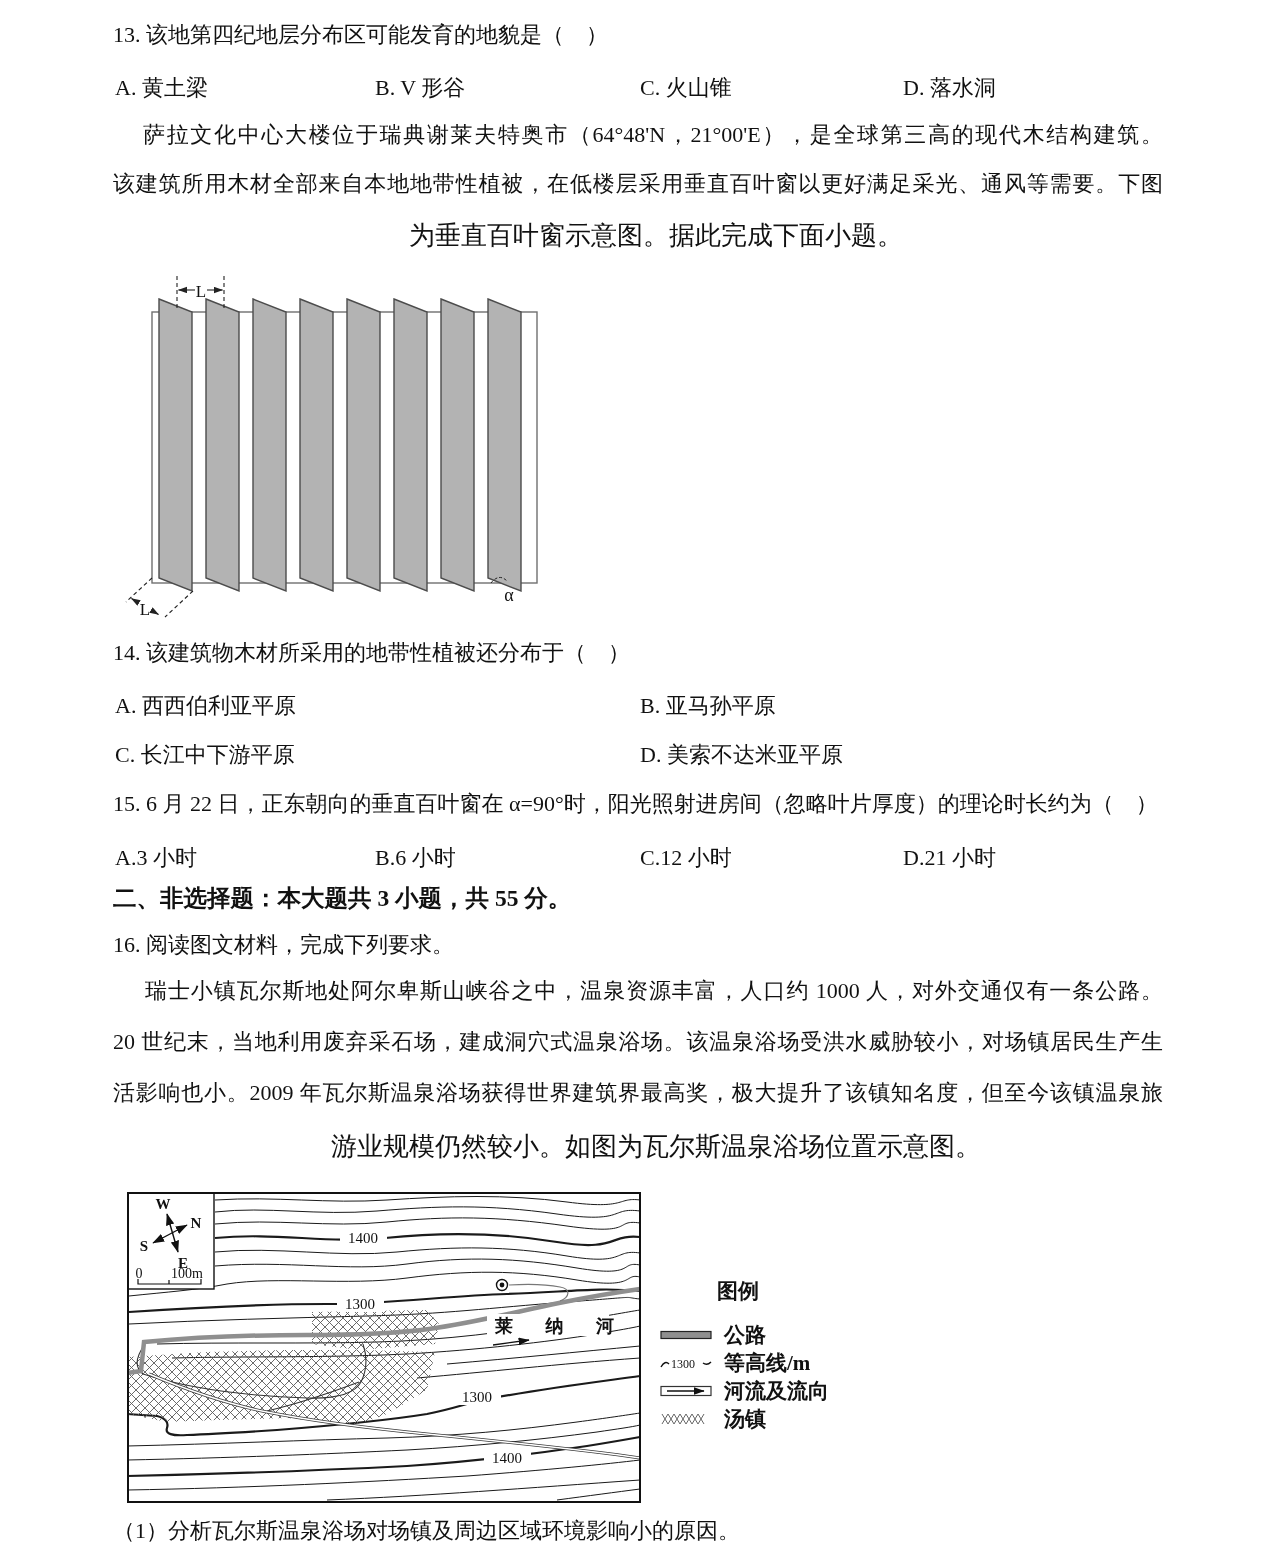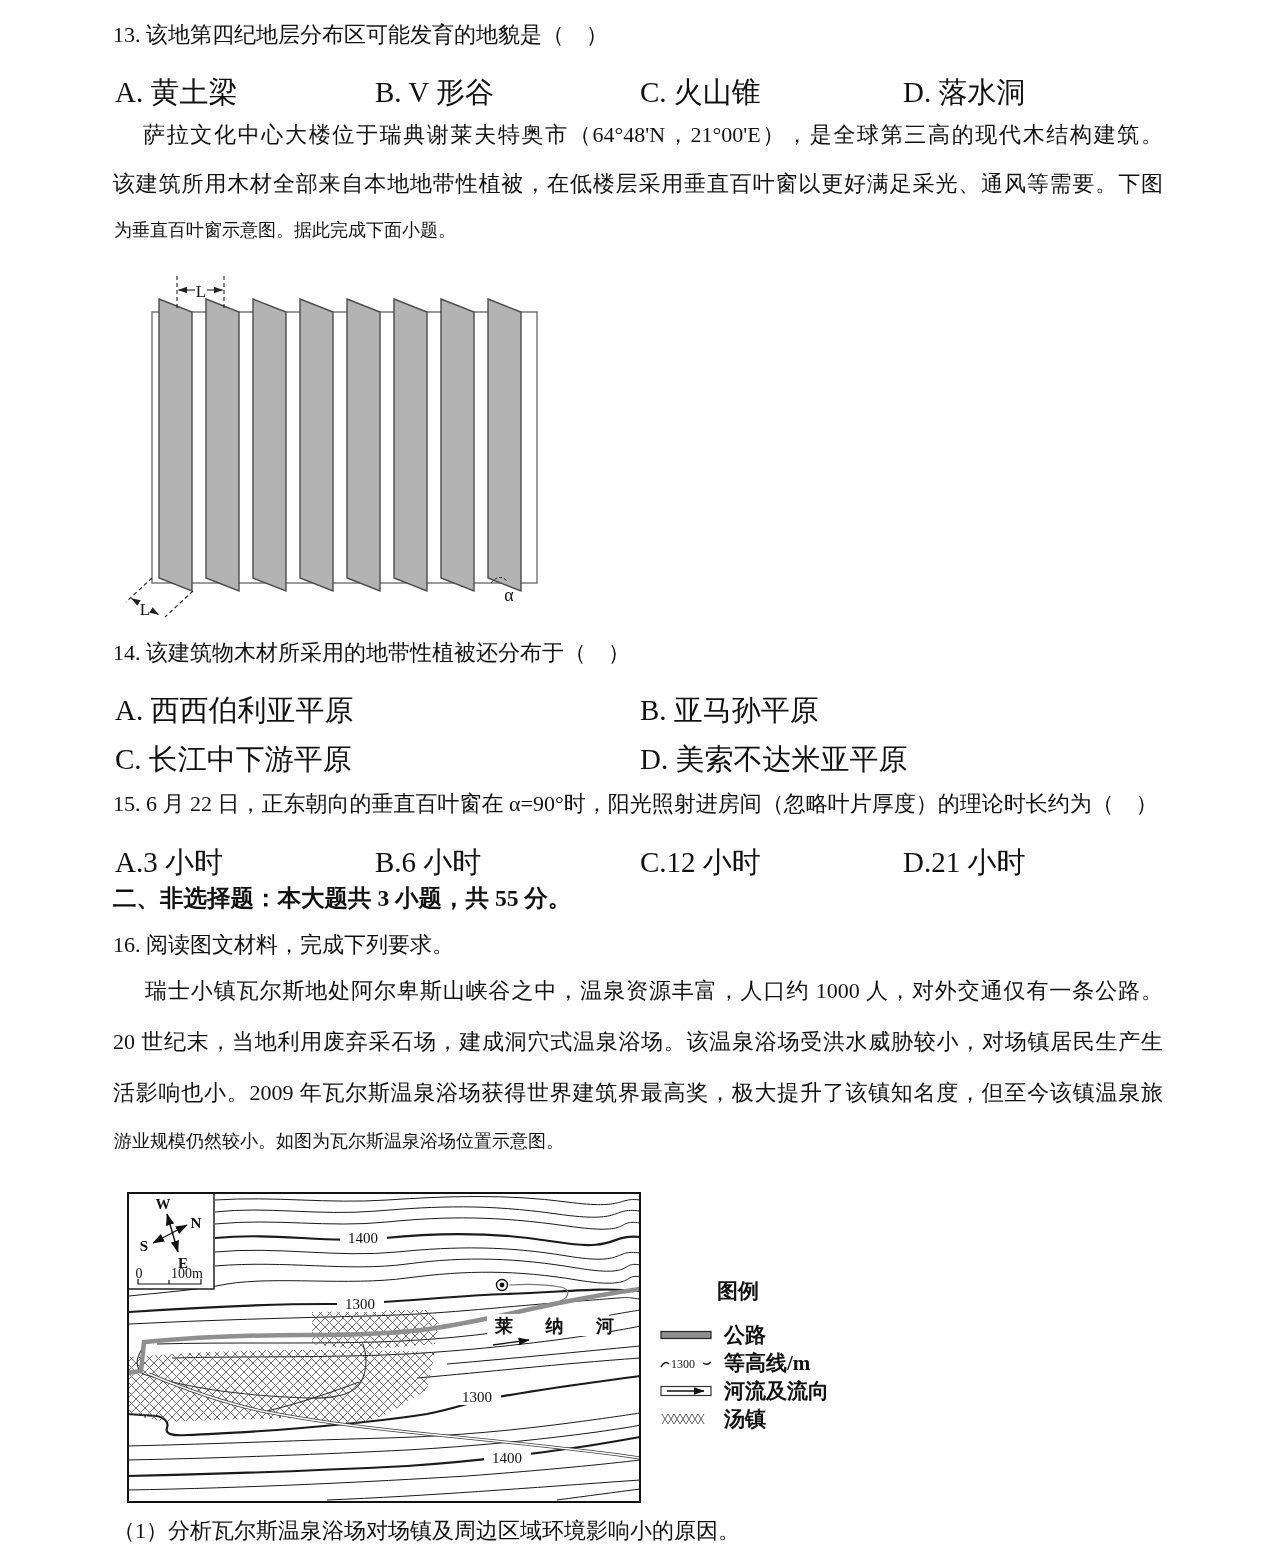--- a/index.html
+++ b/index.html
@@ -3,27 +3,27 @@
 <meta charset="utf-8">
 <style>
   html,body { margin:0; padding:0; }
   body {
     width:1280px; height:1550px; background:#ffffff; position:relative;
     font-family:"Liberation Serif","DejaVu Serif",serif; color:#111;
     overflow:hidden;
   }
   .abs { position:absolute; }
   .stem { left:113px; width:1060px; font-size:22px; white-space:nowrap; }
-  .opt  { font-size:29px; white-space:nowrap; }
+  .opt  { font-size:22px; white-space:nowrap; }
   .pline {
     left:113px; width:1050px; font-size:22px;
     text-align:justify; text-align-last:justify;
   }
   .pline-end {
-    left:114px; width:1050px; font-size:18px; text-align:left;
+    left:131px; width:1050px; font-size:26px; text-align:center;
   }
   .section-title { left:113px; font-size:23.5px; font-weight:bold; white-space:nowrap; }
   .legend { left:660px; top:1238px; width:320px; }
   .legend-title { font-size:21px; font-weight:600; margin-left:57px; margin-bottom:16px;margin-top:39px; }
   .legend-item { display:flex; align-items:center; height:28px; }
   .legend-sym { width:52px; display:flex; align-items:center; justify-content:flex-start; flex:0 0 52px; }
   .legend-label { font-size:21px; font-weight:600; margin-left:12px; white-space:nowrap; }
   svg text { font-family:"Liberation Serif","DejaVu Serif",serif; }
 </style>
 </head>

